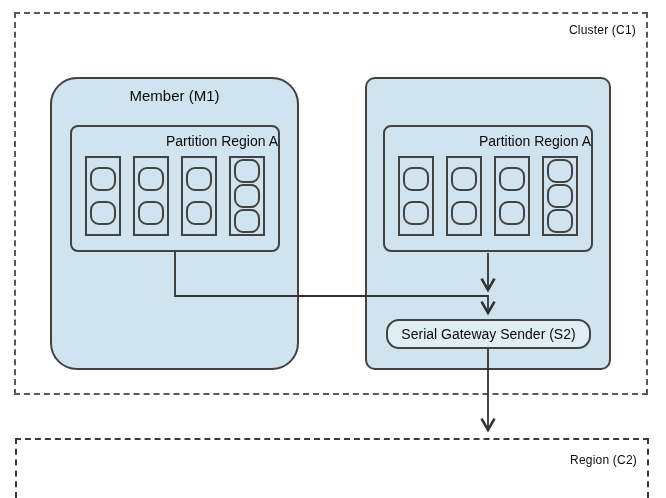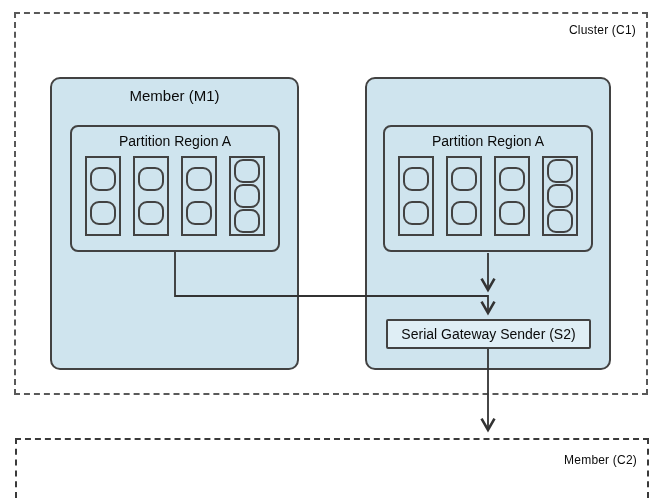--- a/index.html
+++ b/index.html
@@ -14,49 +14,49 @@
   .cluster-c2{left:15px;top:438px;width:634px;height:60px;border-color:var(--dash2,#3a3a3a);border-bottom:none;}
   .cluster-label{
     position:absolute;right:10px;font-size:12px;letter-spacing:.2px;color:#0a0a0a;white-space:nowrap;
   }
   .cluster-c1 .cluster-label{top:9px;}
   .cluster-c2 .cluster-label{top:13px;}
   .member{
     position:absolute;top:77px;height:293px;box-sizing:border-box;
     background:var(--fill,#cfe4ee);border:2px solid var(--stroke,#424242);border-radius:10px;
   }
-  .member-m1{left:50px;width:249px;}
+  .member-m1{left:50px;width:249px;border-radius:27px;}
   .member-m2{left:365px;width:246px;}
   .member-title{
     position:absolute;top:8px;left:0;right:0;text-align:center;font-size:15px;color:#0a0a0a;
   }
   .partition{
     position:absolute;top:46px;width:210px;height:127px;box-sizing:border-box;
     background:var(--fill,#cfe4ee);border:2px solid var(--stroke,#424242);border-radius:8px;
   }
   .member-m1 .partition{left:18px;}
   .member-m2 .partition{left:16px;}
   .partition-title{
-    text-align:center;font-size:14px;margin-top:6px;color:#0a0a0a;
+    text-align:right;font-size:14px;margin-top:6px;color:#0a0a0a;
   }
   .bucket-row{
     display:flex;justify-content:center;gap:12px;margin-top:7px;height:80px;
   }
   .bucket{
     width:36px;height:80px;box-sizing:border-box;border:2px solid var(--stroke,#424242);
     background:var(--fill,#cfe4ee);display:flex;flex-direction:column;align-items:center;
     justify-content:space-evenly;
   }
   .entry{
     width:26px;height:24px;box-sizing:border-box;border:2px solid var(--stroke,#424242);
     border-radius:9px;background:var(--fill,#cfe4ee);flex:none;
   }
   .gateway{
     position:absolute;left:386px;top:319px;width:205px;height:30px;box-sizing:border-box;
-    background:var(--fill2,#dfeef5);border:2px solid var(--stroke,#424242);border-radius:2px;
+    background:var(--fill2,#dfeef5);border:2px solid var(--stroke,#424242);border-radius:13px;
     display:flex;align-items:center;justify-content:center;font-size:14px;color:#0a0a0a;white-space:nowrap;
   }
   .wires{position:absolute;left:0;top:0;width:666px;height:498px;pointer-events:none;}
 </style>
 </head>
 <body>
 
 <div class="canvas">
 
   <div class="cluster cluster-c1">
@@ -112,21 +112,21 @@
           </div>
         </div>
     </div>
   </div>
 
   <div class="gateway">
     <span>Serial Gateway Sender (S2)</span>
   </div>
 
   <div class="cluster cluster-c2">
-    <span class="cluster-label">Member (C2)</span>
+    <span class="cluster-label">Region (C2)</span>
   </div>
 
   <svg class="wires" width="666" height="498" viewBox="0 0 666 498">
     <defs>
       <marker id="arrow" viewBox="0 0 10 10" refX="8" refY="5" markerWidth="9" markerHeight="9" orient="auto">
         <polyline points="1,1 8,5 1,9" fill="none" class="wire-stroke" stroke="#333333" stroke-width="1.6"></polyline>
       </marker>
     </defs>
     <path d="M488,253 L488,290" fill="none" stroke="#333333" stroke-width="1.8" marker-end="url(#arrow)"></path>
     <path d="M175,252 L175,296 L488,296 L488,313" fill="none" stroke="#333333" stroke-width="1.8" marker-end="url(#arrow)"></path>

